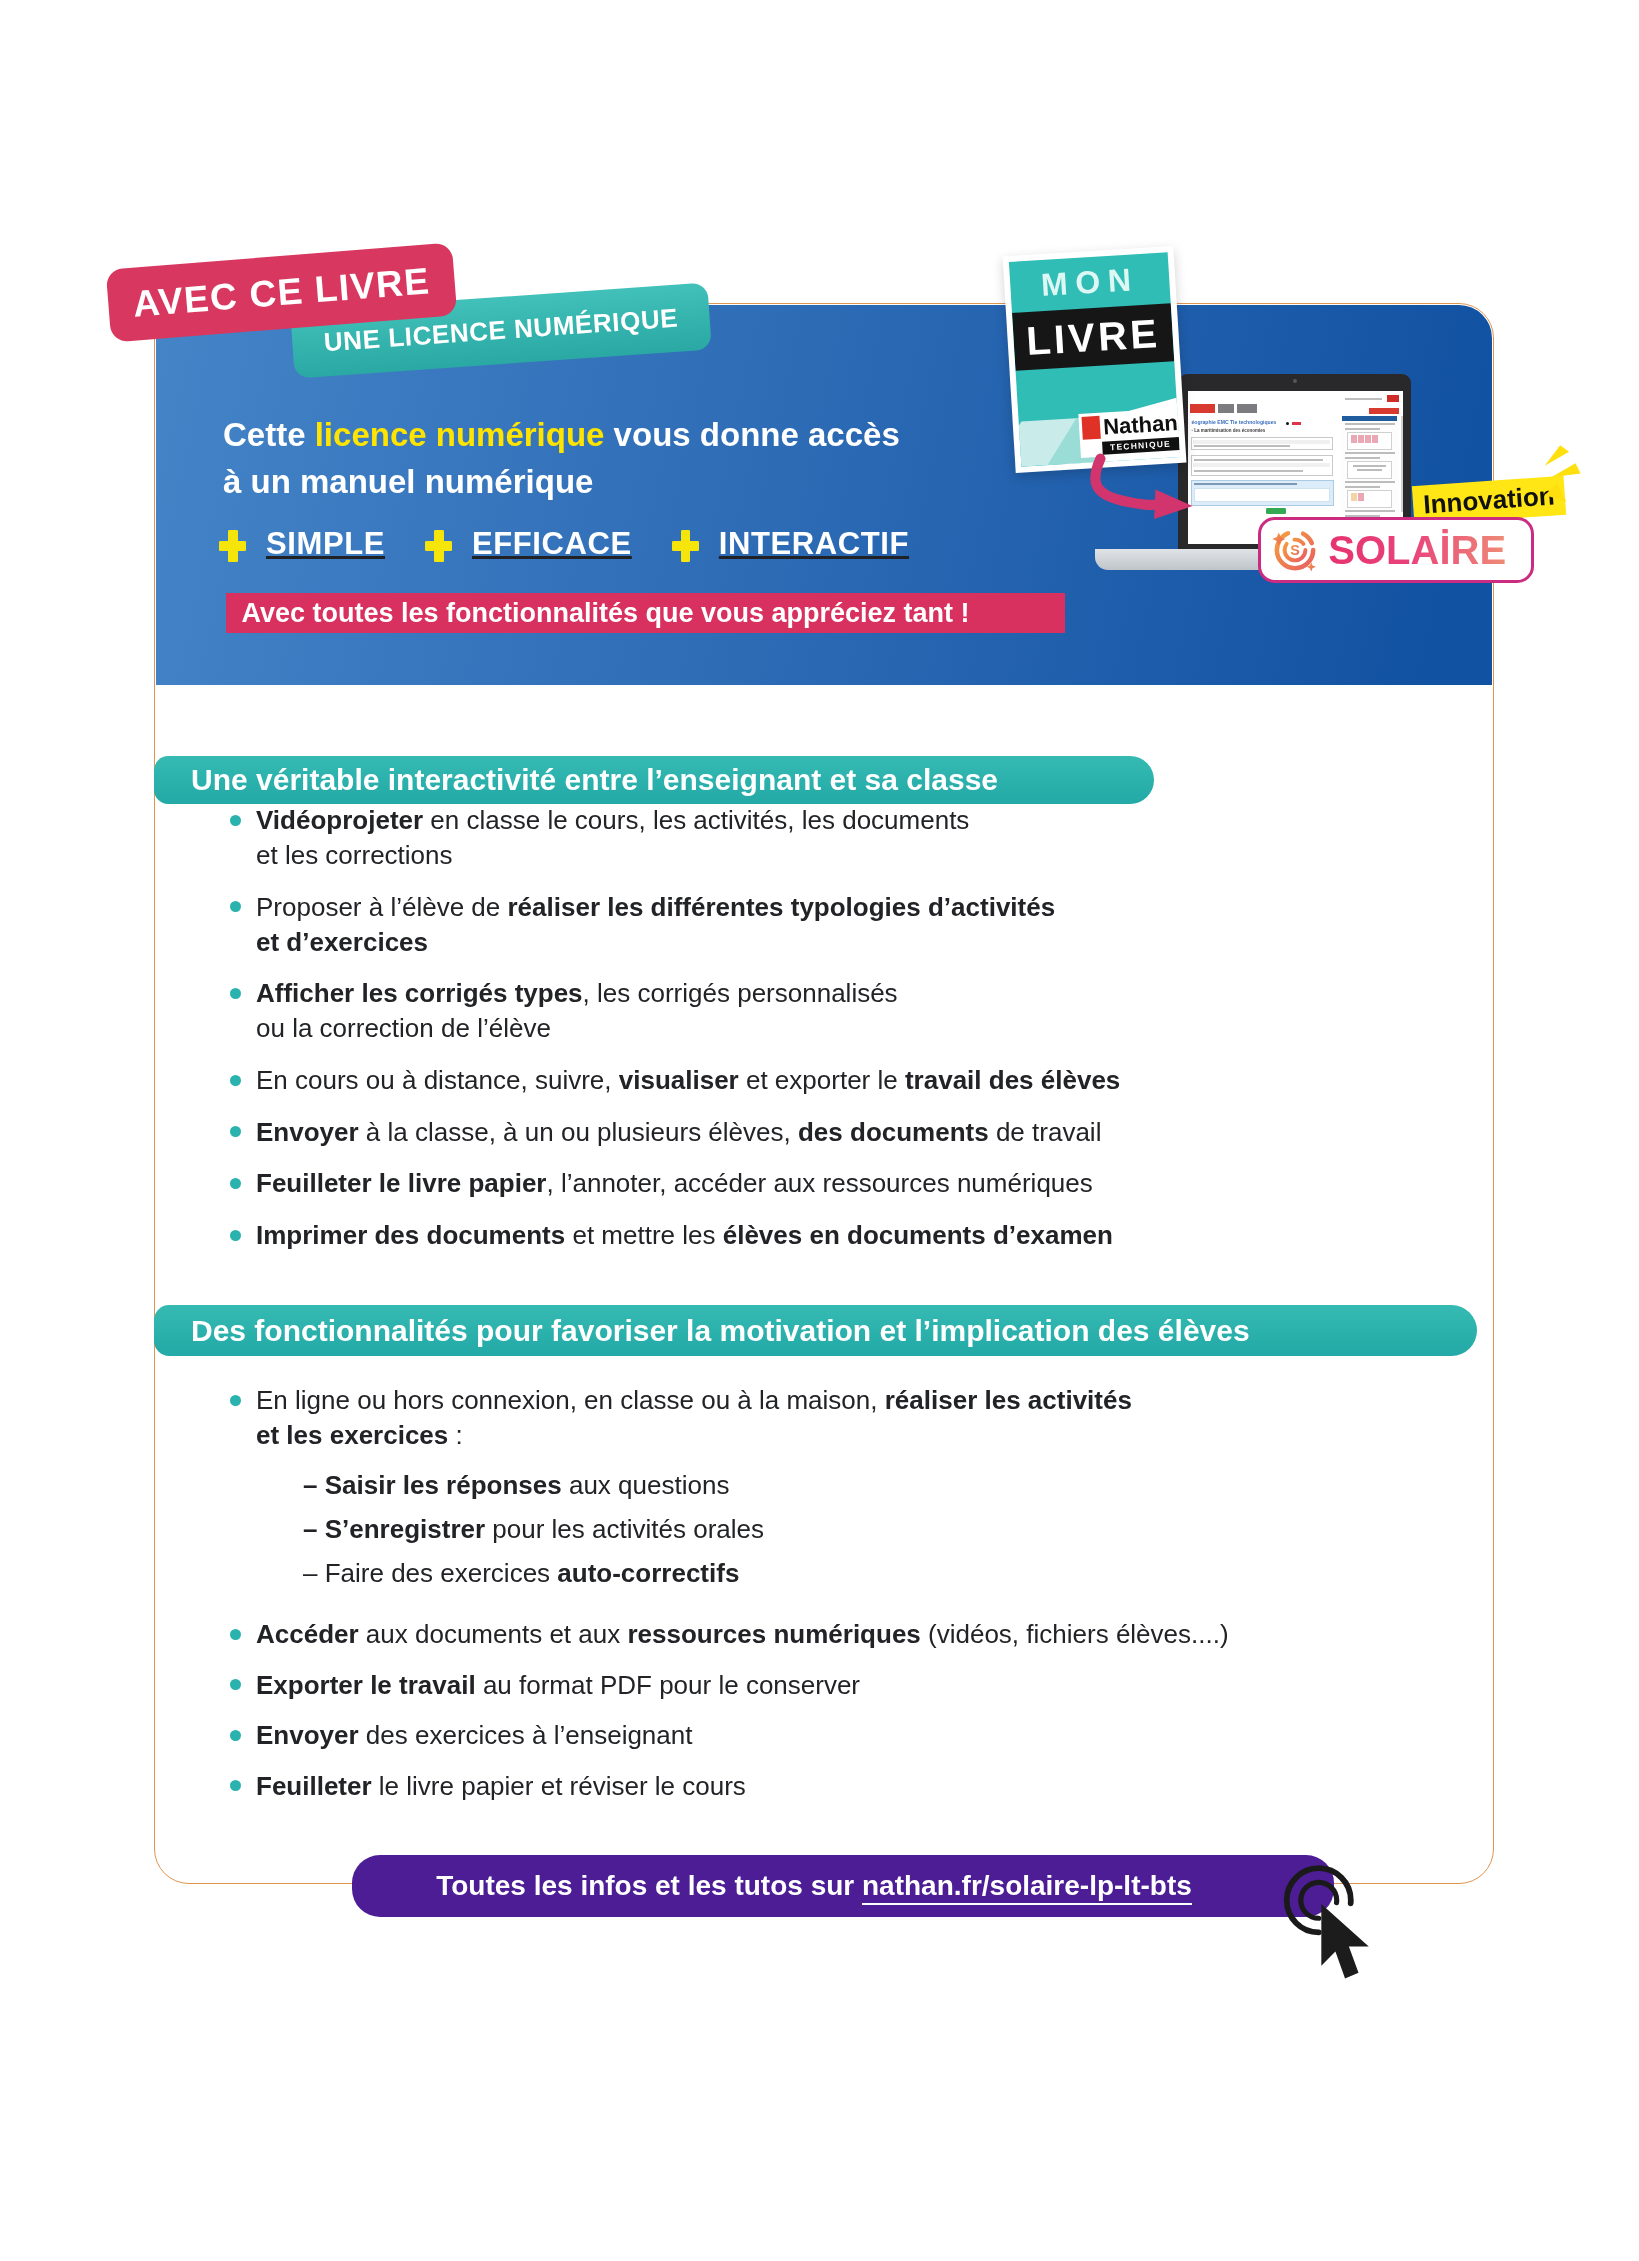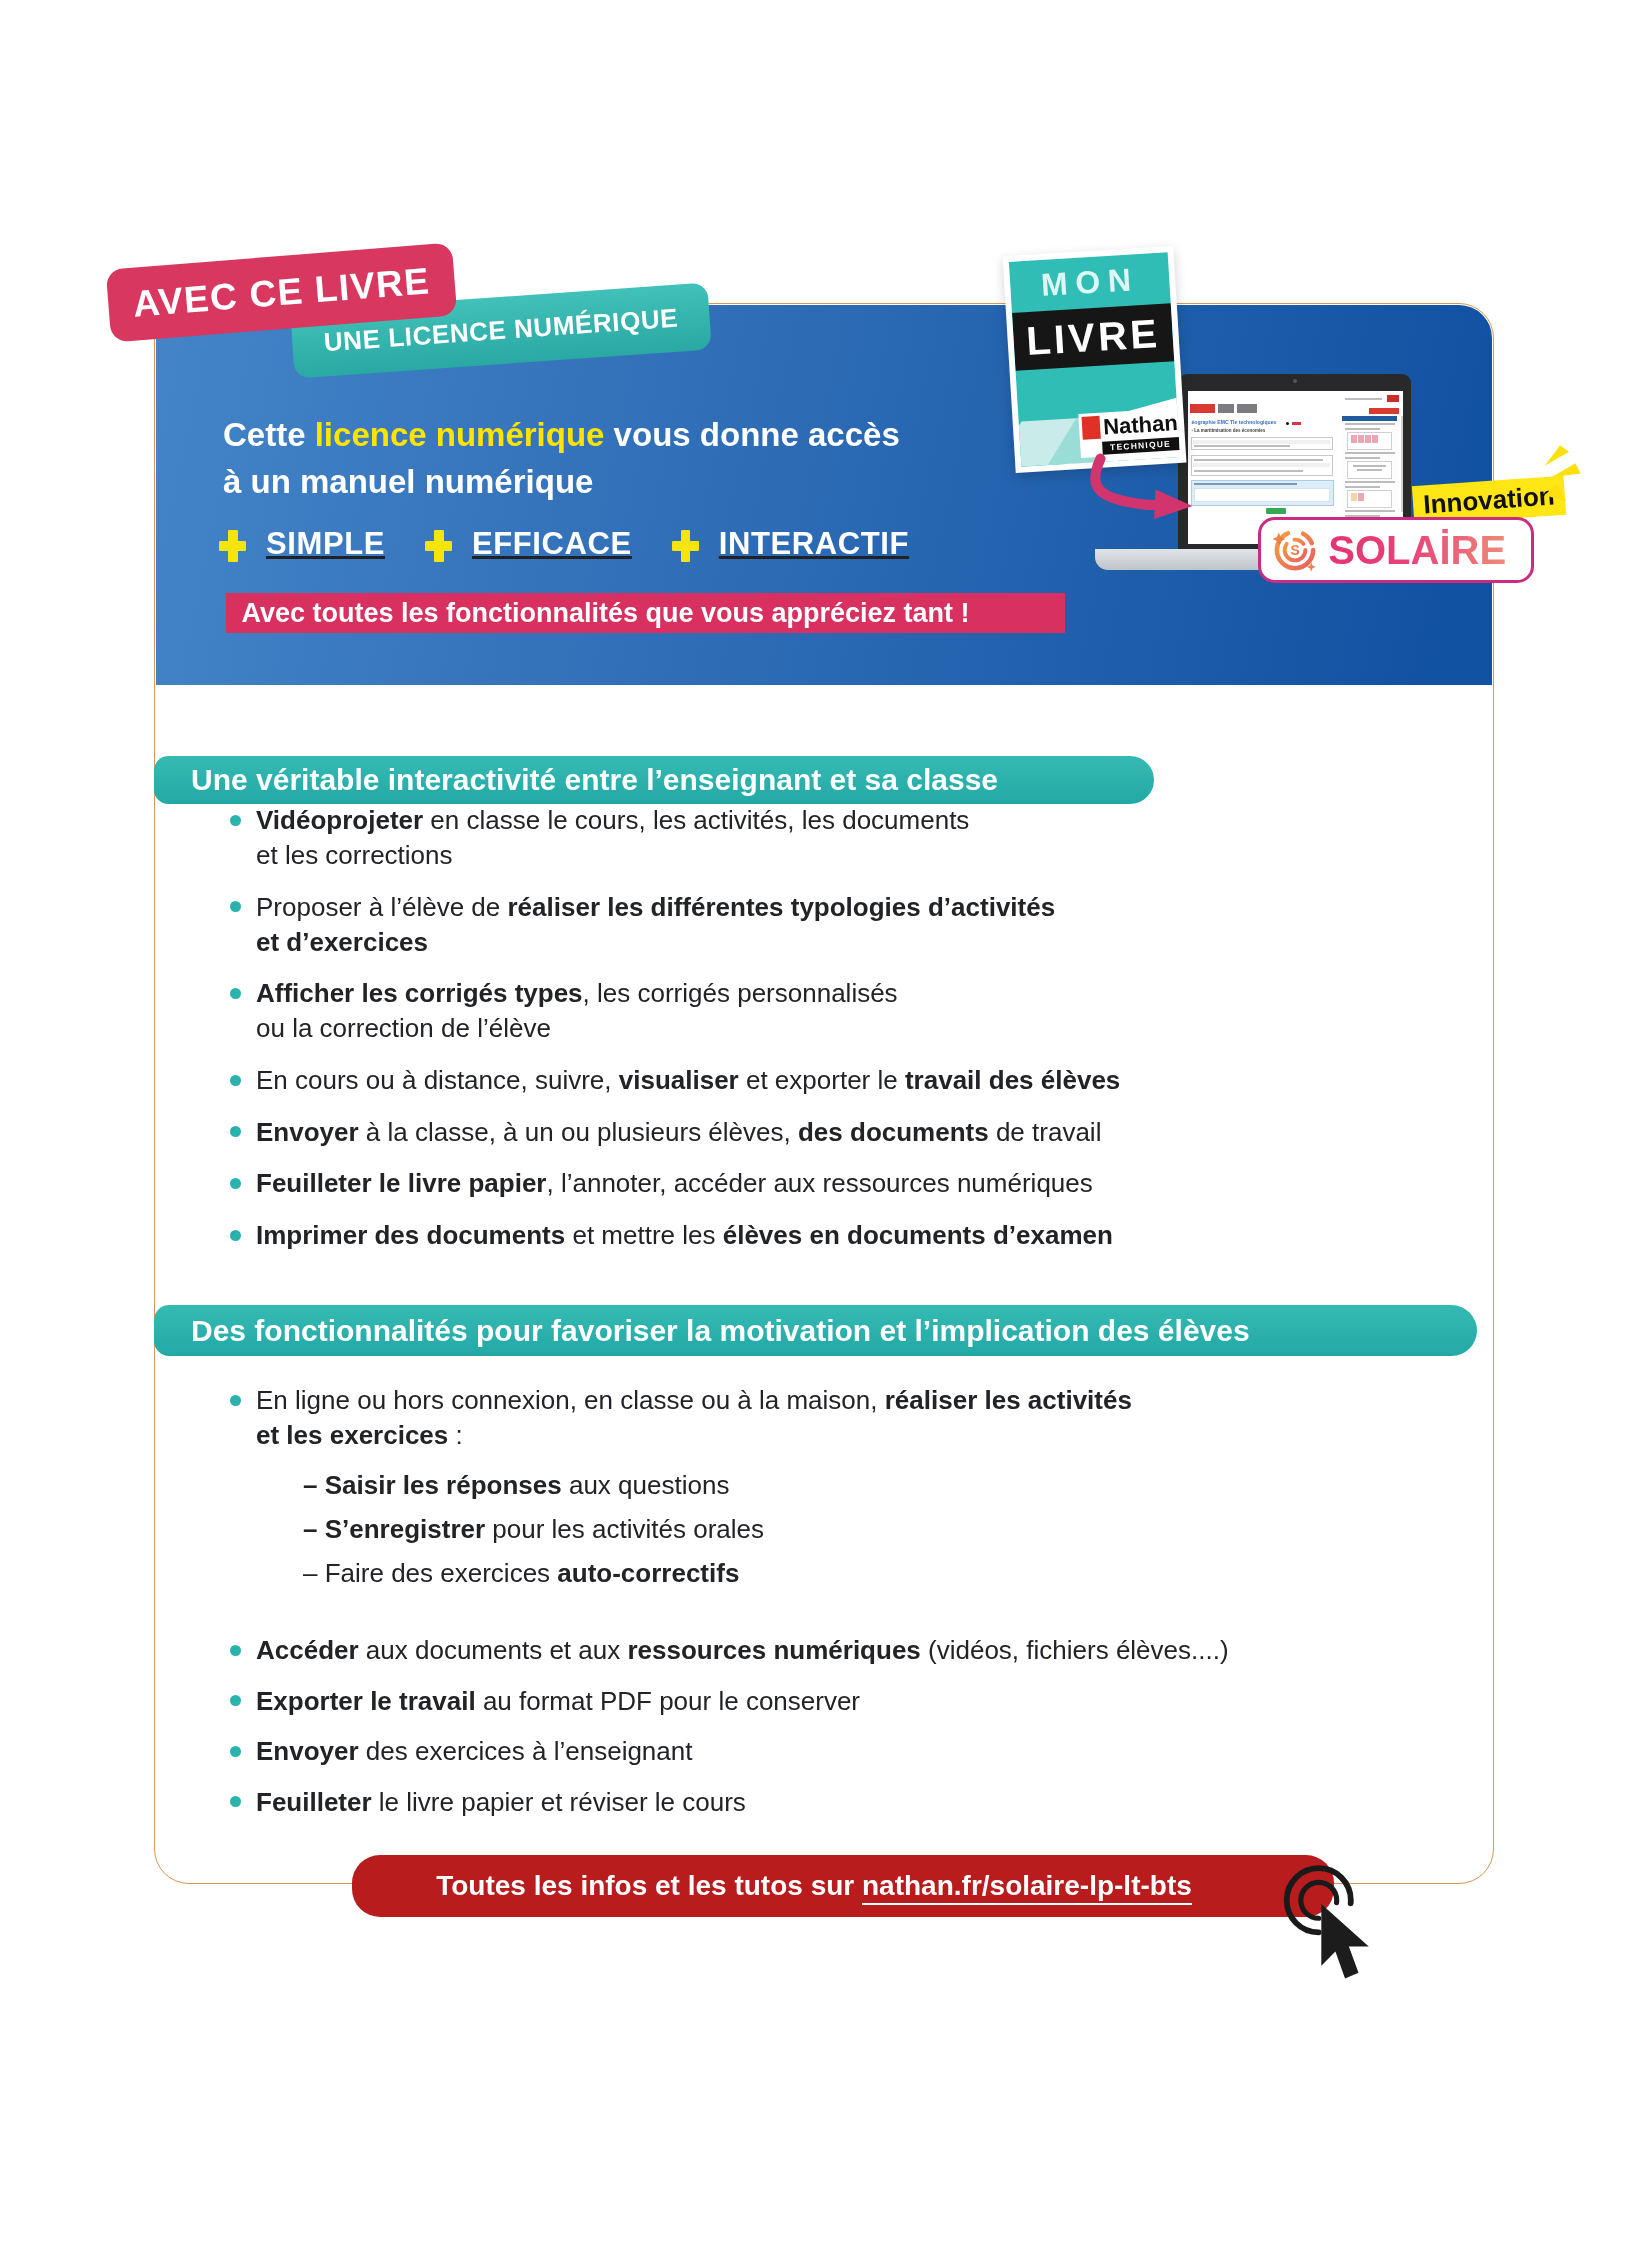--- a/index.html
+++ b/index.html
@@ -139,25 +139,25 @@
   .banner.two{left:154px;top:1305px;width:1323px;height:51px;font-size:30px;line-height:51px;padding-left:37px;}
   ul.list{list-style:none;margin:0;padding:0;z-index:2;}
   .list-one{left:226px;top:803px;width:1221px;}
   .list-two{left:226px;top:1383px;width:1234px;}
   ul.list li{position:relative;padding-left:30px;font-size:26px;line-height:35px;margin-bottom:16.7px;color:#222326;}
   ul.list li::before{content:'';position:absolute;left:3.9px;top:11.6px;width:11px;height:11px;border-radius:50%;background:#2ab3ae;}
   ul.list li span.b{font-weight:700;}
   ul.list-two li{margin-bottom:15.4px;}
   ul.list li.sub{padding-left:77px;margin-bottom:9px;}
   ul.list li.sub::before{display:none;}
-  ul.list li.gap{margin-top:42px;}
+  ul.list li.gap{margin-top:26px;}
 
   
   .footer-banner{
-    left:352px;top:1855px;width:982px;height:62px;background:#b91c1c;border-radius:28px;
+    left:352px;top:1855px;width:982px;height:62px;background:#4c1d95;border-radius:28px;
     color:#ffffff;font-size:28px;font-weight:700;line-height:62px;text-align:center;
     box-sizing:border-box;padding-right:58px;white-space:nowrap;z-index:3;
   }
   .footer-banner .link{border-bottom:2.6px solid #ffffff;padding-bottom:1.9px;cursor:pointer;}
   .cursor-svg{left:1279px;top:1850px;z-index:8;}
 </style>
 </head>
 <body>
 
 <div class="abs container"></div>

